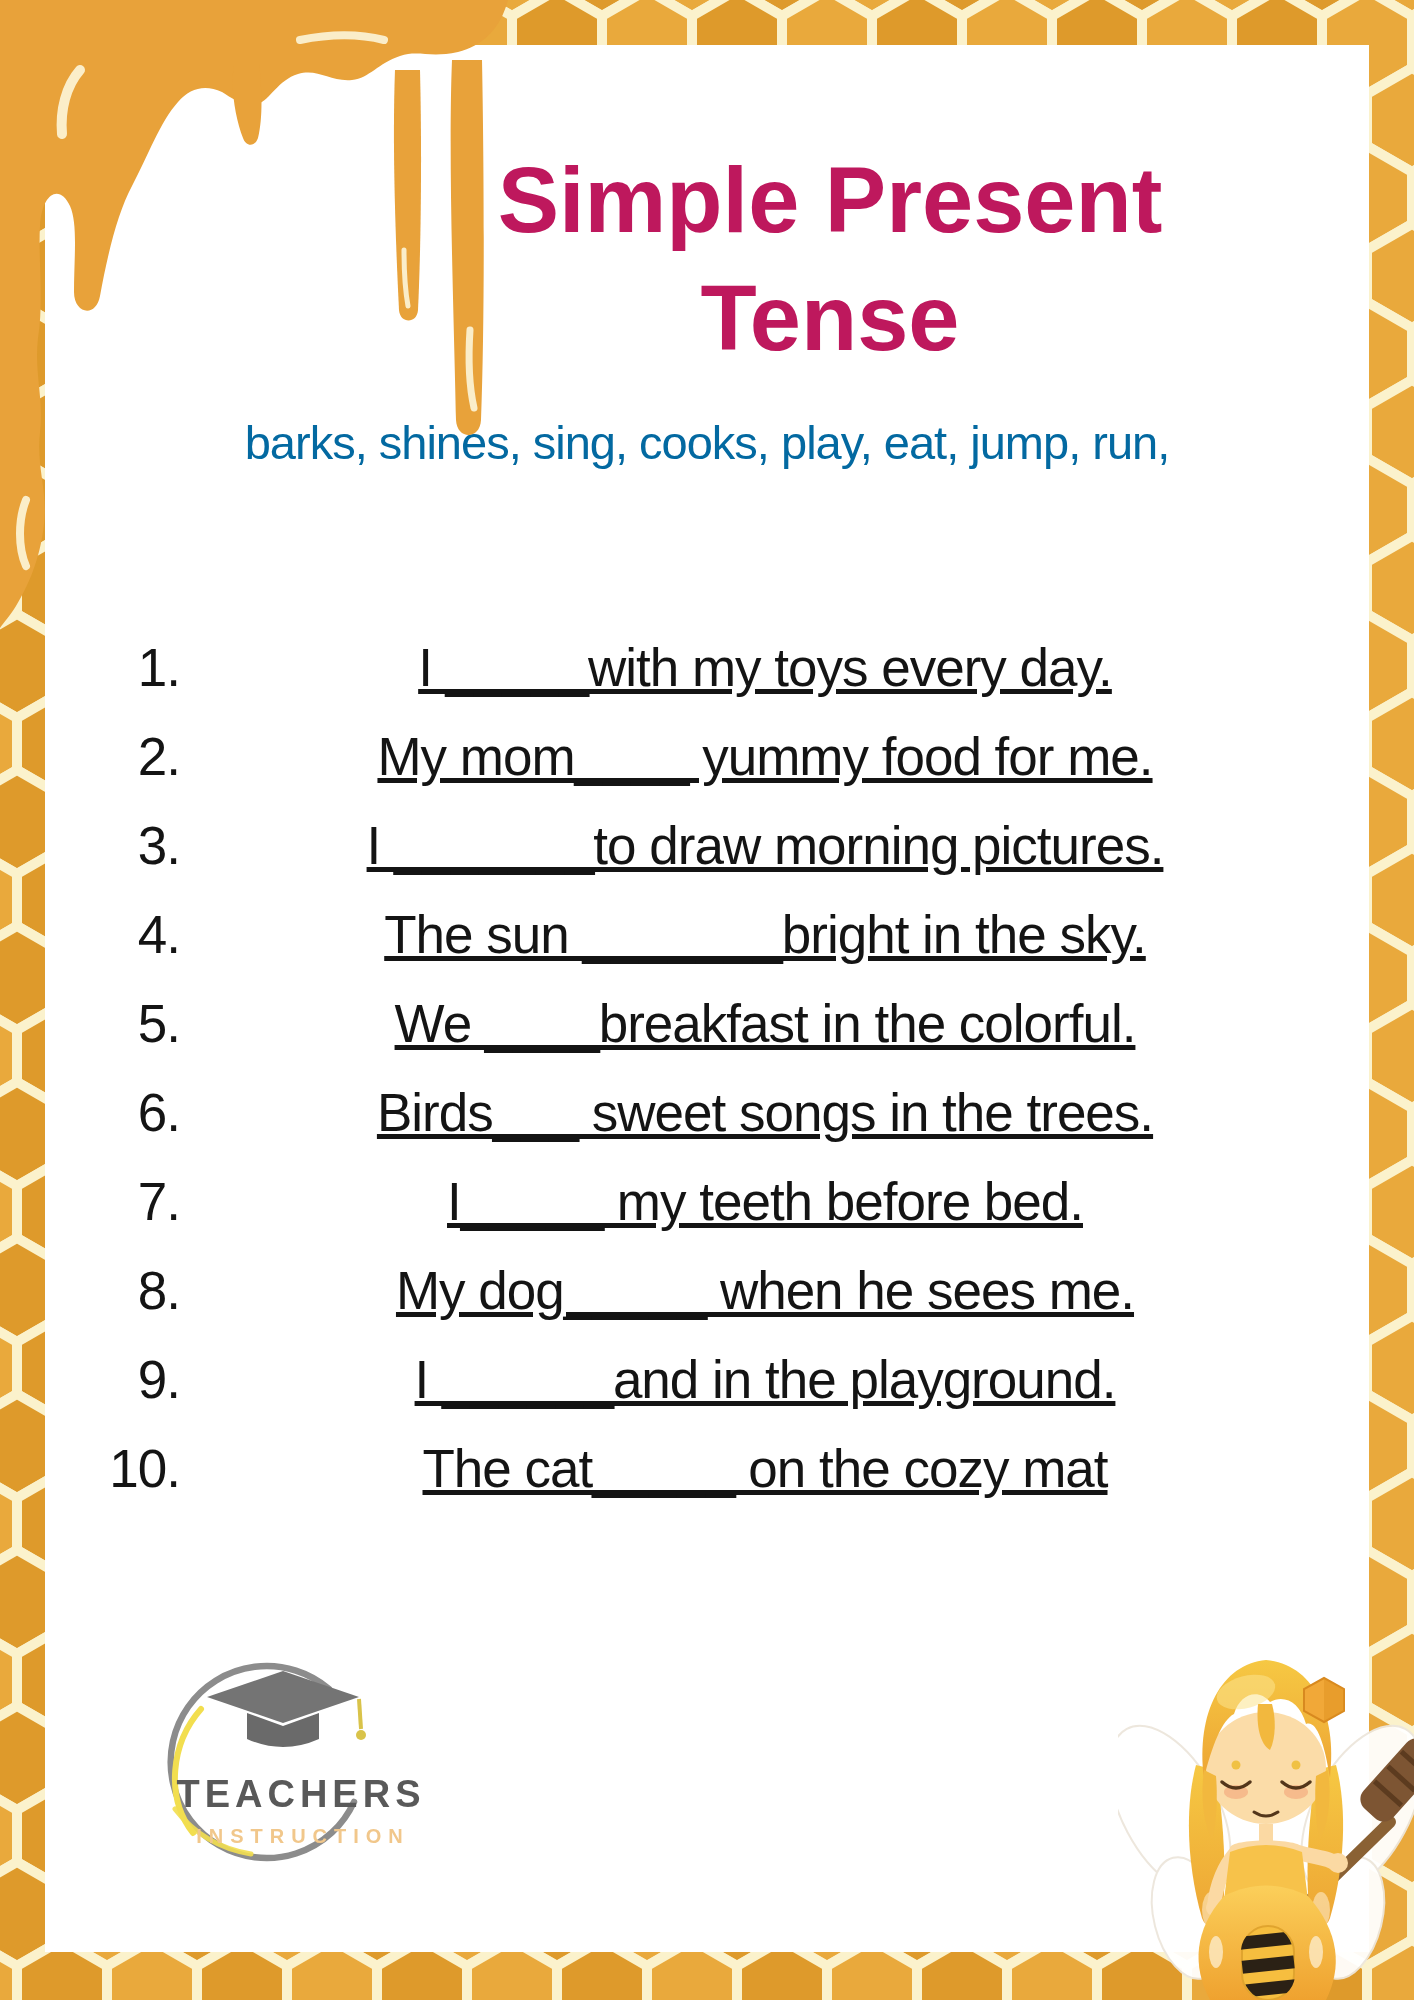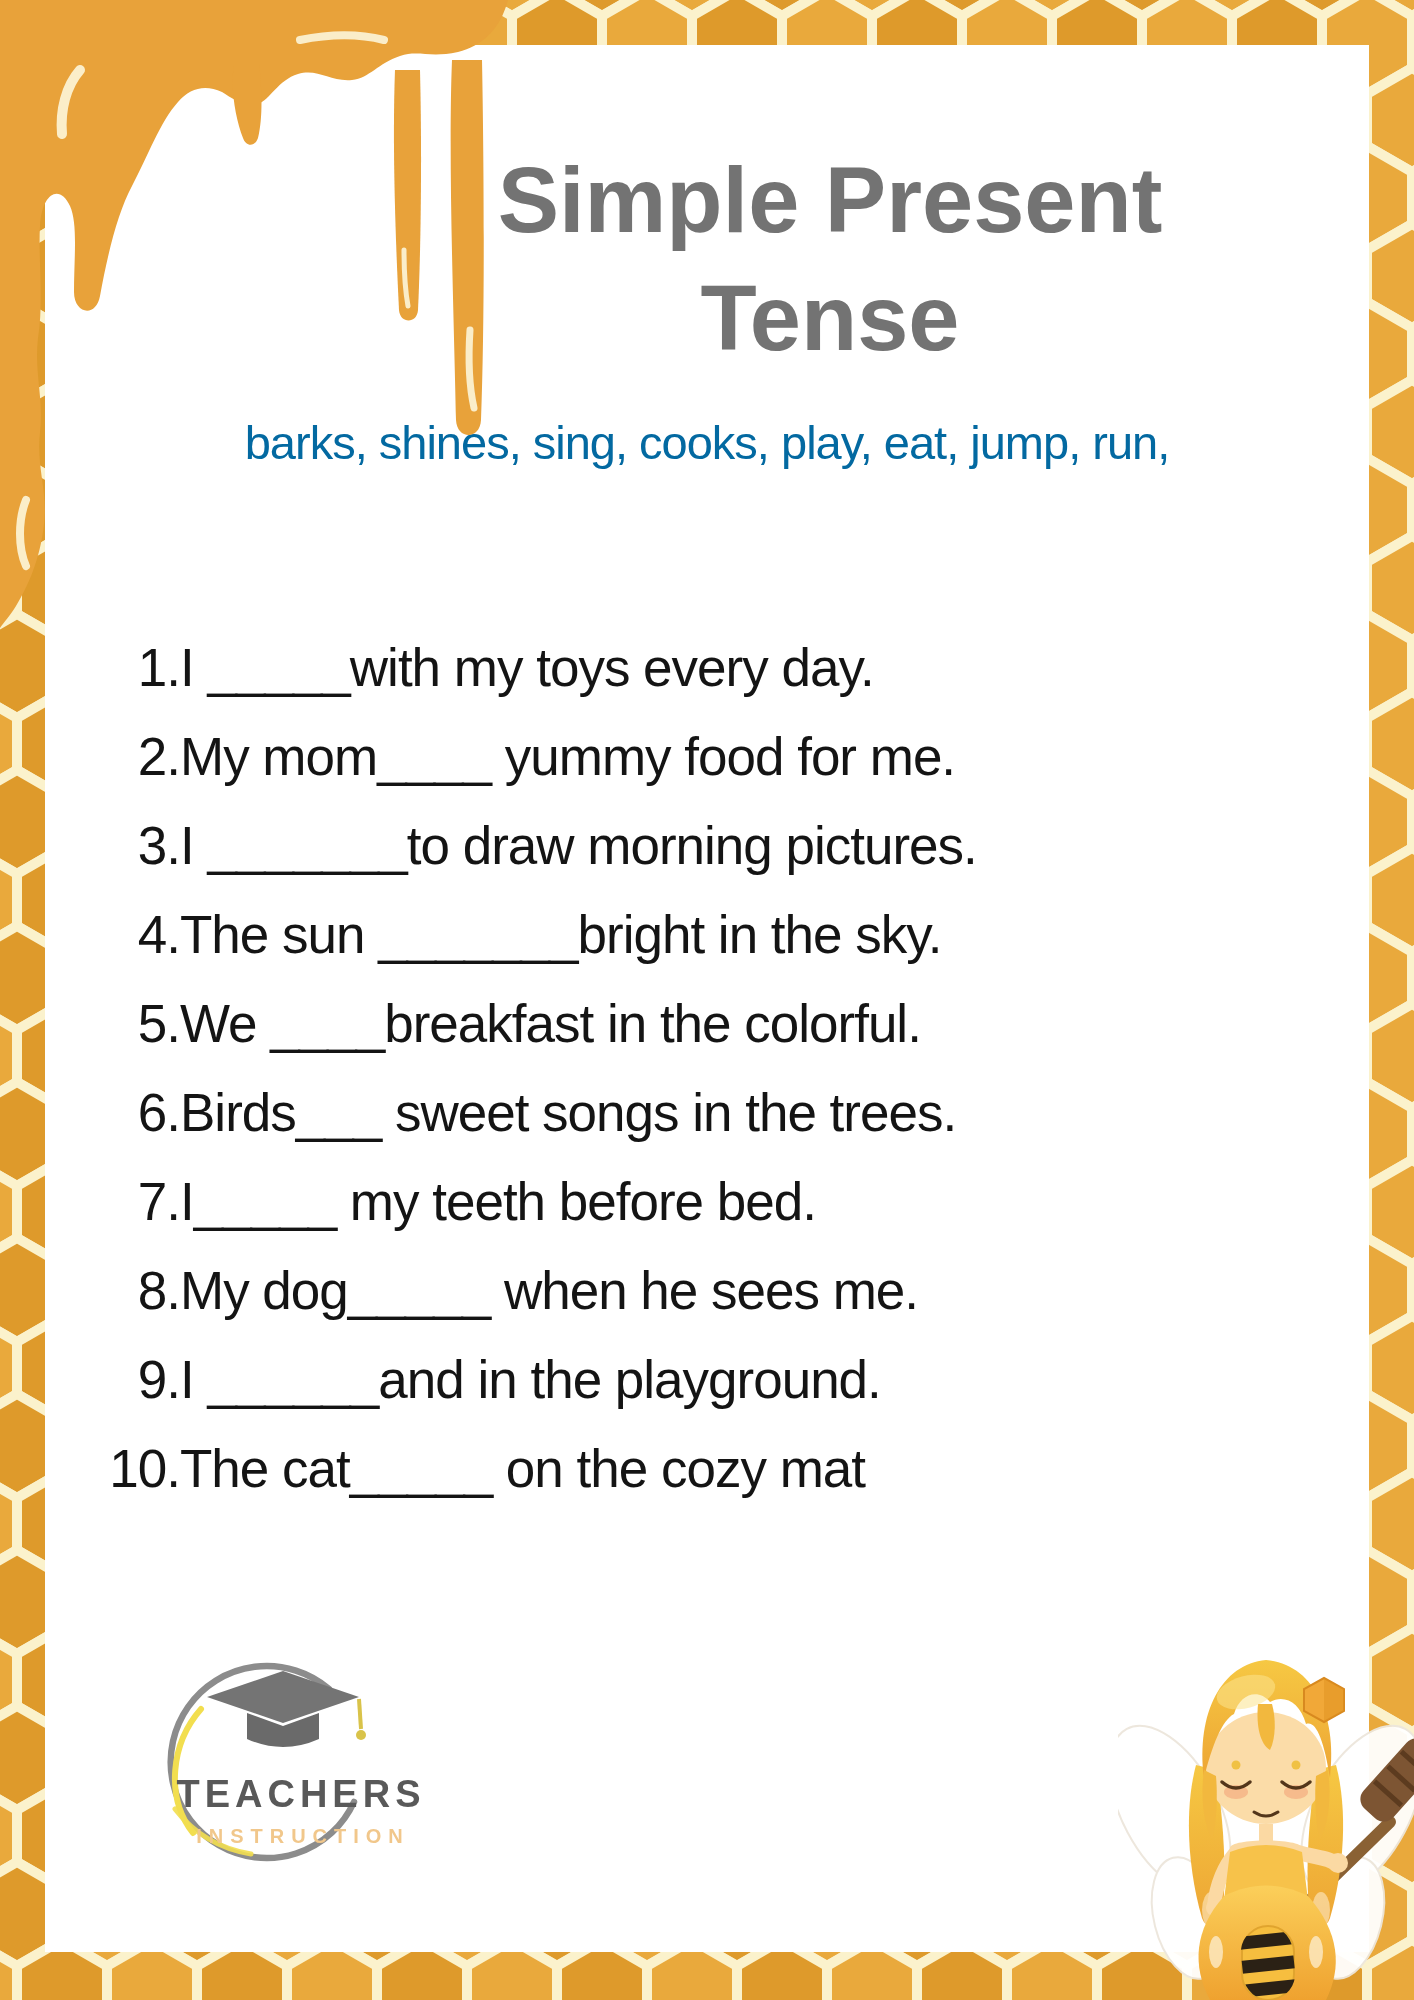--- a/index.html
+++ b/index.html
@@ -13,38 +13,38 @@
   .page{
     position:absolute;left:45px;top:45px;right:45px;bottom:48px;
     background:#ffffff;z-index:1;
   }
   .honey-svg{position:absolute;left:0;top:0;z-index:3;pointer-events:none;}
   .fairy-svg{position:absolute;left:1118px;top:1600px;z-index:4;}
   .logo-svg{position:absolute;left:70px;top:1612px;z-index:2;}
 
   .title{
     position:absolute;left:286px;right:40px;top:96px;
-    text-align:center;color:#737373;font-weight:bold;
+    text-align:center;color:#be185d;font-weight:bold;
     font-size:92px;line-height:118px;letter-spacing:0px;
   }
   .wordbank{
     position:absolute;left:20px;right:20px;top:362px;
     text-align:center;color:#0369a1;
     font-size:47px;line-height:72px;letter-spacing:-1px;
   }
   .list{
     position:absolute;left:0;right:0;top:578px;
   }
   .row{
     display:flex;align-items:baseline;height:89px;
     font-size:53px;line-height:89px;color:#141414;letter-spacing:-1px;
     padding-right:19px;
   }
   .num{width:135px;text-align:right;flex:0 0 auto;}
-  .sentence{flex:1 1 auto;text-align:left;white-space:nowrap;}
+  .sentence{flex:1 1 auto;text-align:center;white-space:nowrap;text-decoration:underline;}
 </style>
 </head>
 <body>
 
 <div class="stage">
 
   <svg class="border-svg" width="1414" height="2000" aria-hidden="true">
     <defs>
       <pattern id="hexpat" width="180" height="156" patternUnits="userSpaceOnUse" patternTransform="translate(-28,-36)">
         <rect width="180" height="156" fill="#FBF2CC"></rect>

